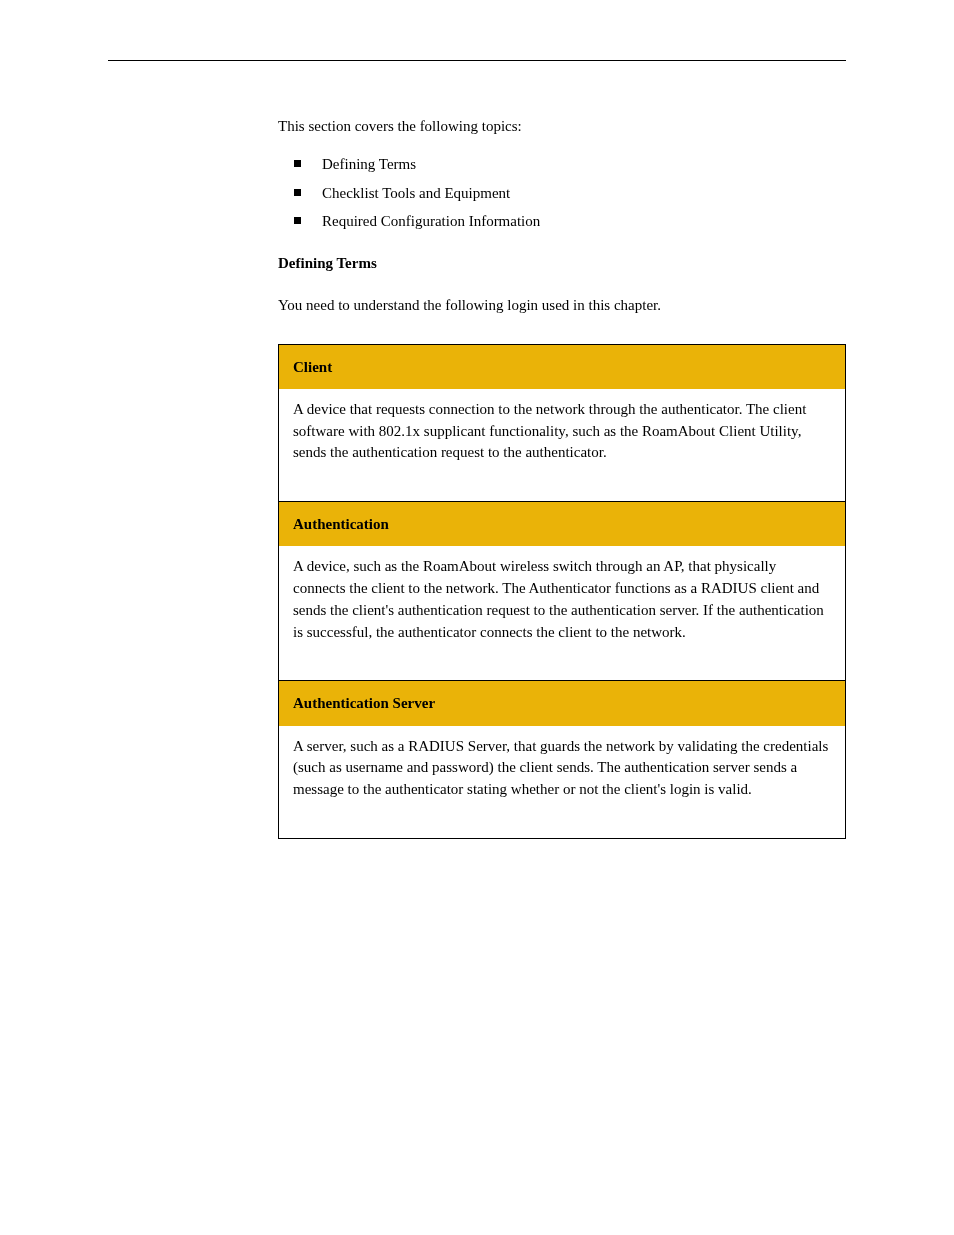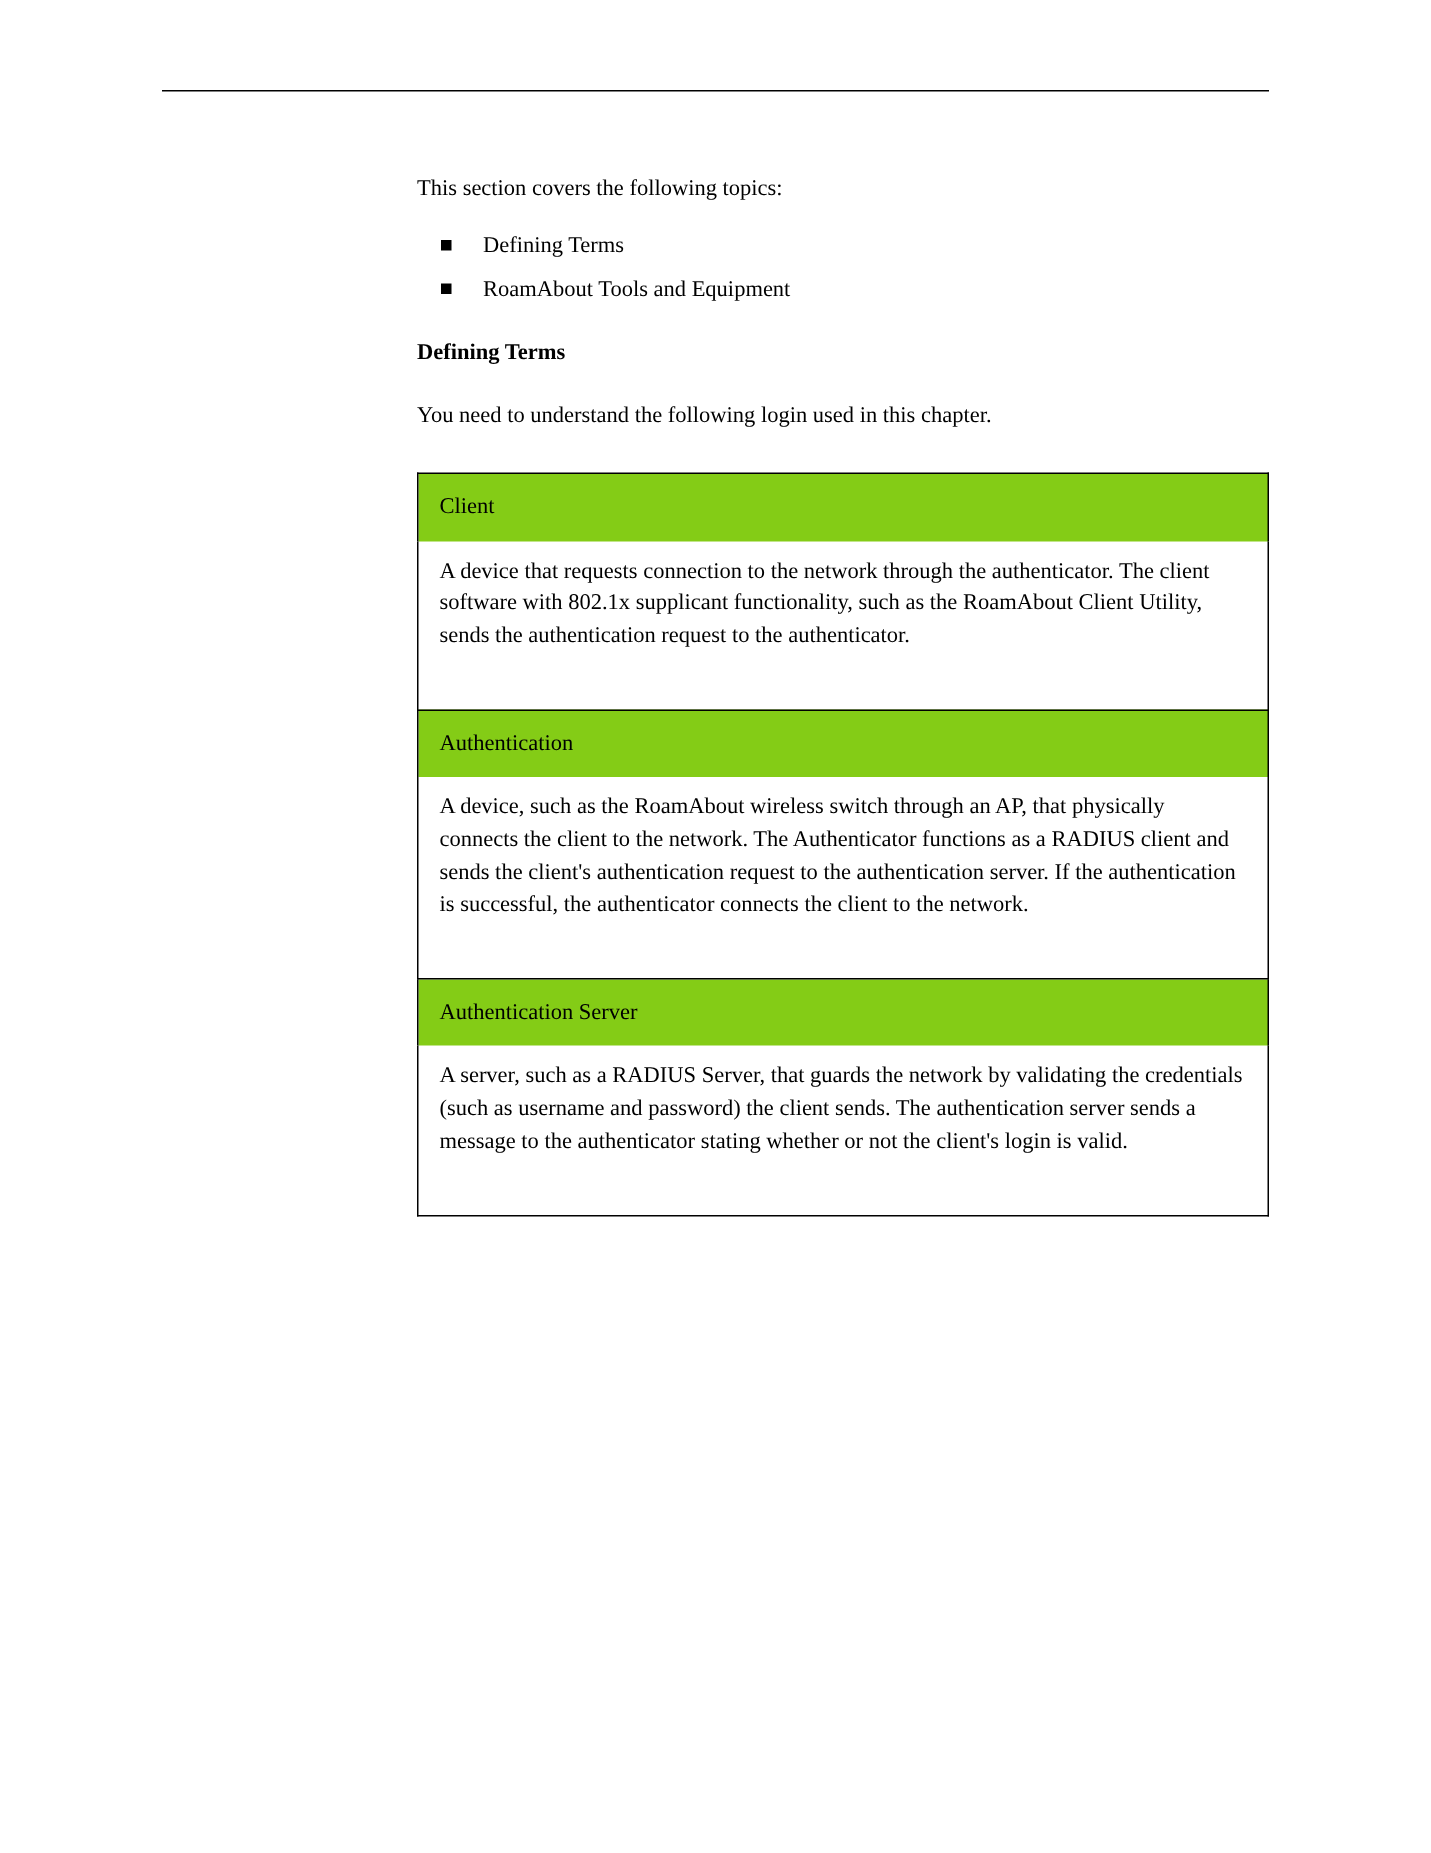--- a/index.html
+++ b/index.html
@@ -56,24 +56,24 @@
     border-collapse: collapse;
     width: 100%;
     table-layout: fixed;
   }
   table.defs td, table.defs th {
     border-left: 1px solid #000;
     border-right: 1px solid #000;
     vertical-align: top;
   }
   table.defs tr.head td {
-    background: #84cc16;
+    background: #eab308;
     border-top: 1px solid #000;
     padding: 12px 14px;
-    font-weight: normal;
+    font-weight: bold;
     font-size: 15px;
   }
   table.defs tr.body td {
     padding: 10px 14px 37px 14px;
     border-bottom: 1px solid #000;
     font-size: 15px;
     line-height: 1.45;
   }
   .after-table {
     margin-top: 28px;
@@ -84,21 +84,22 @@
 <body>
 
 <div class="page">
   <hr class="rule">
 
   <div class="content">
     <p class="intro">This section covers the following topics:</p>
 
     <ul class="square">
       <li><span>Defining Terms</span></li>
-      <li><span>RoamAbout Tools and Equipment</span></li>
+      <li><span>Checklist Tools and Equipment</span></li>
+      <li><span>Required Configuration Information</span></li>
     </ul>
 
     <p style="font-weight:bold; margin:22px 0 6px 0;">Defining Terms</p>
 
     <p class="transition">You need to understand the following login used in this chapter.</p>
 
     <table class="defs">
       <tbody>
           <tr class="head">
             <td>Client</td>

